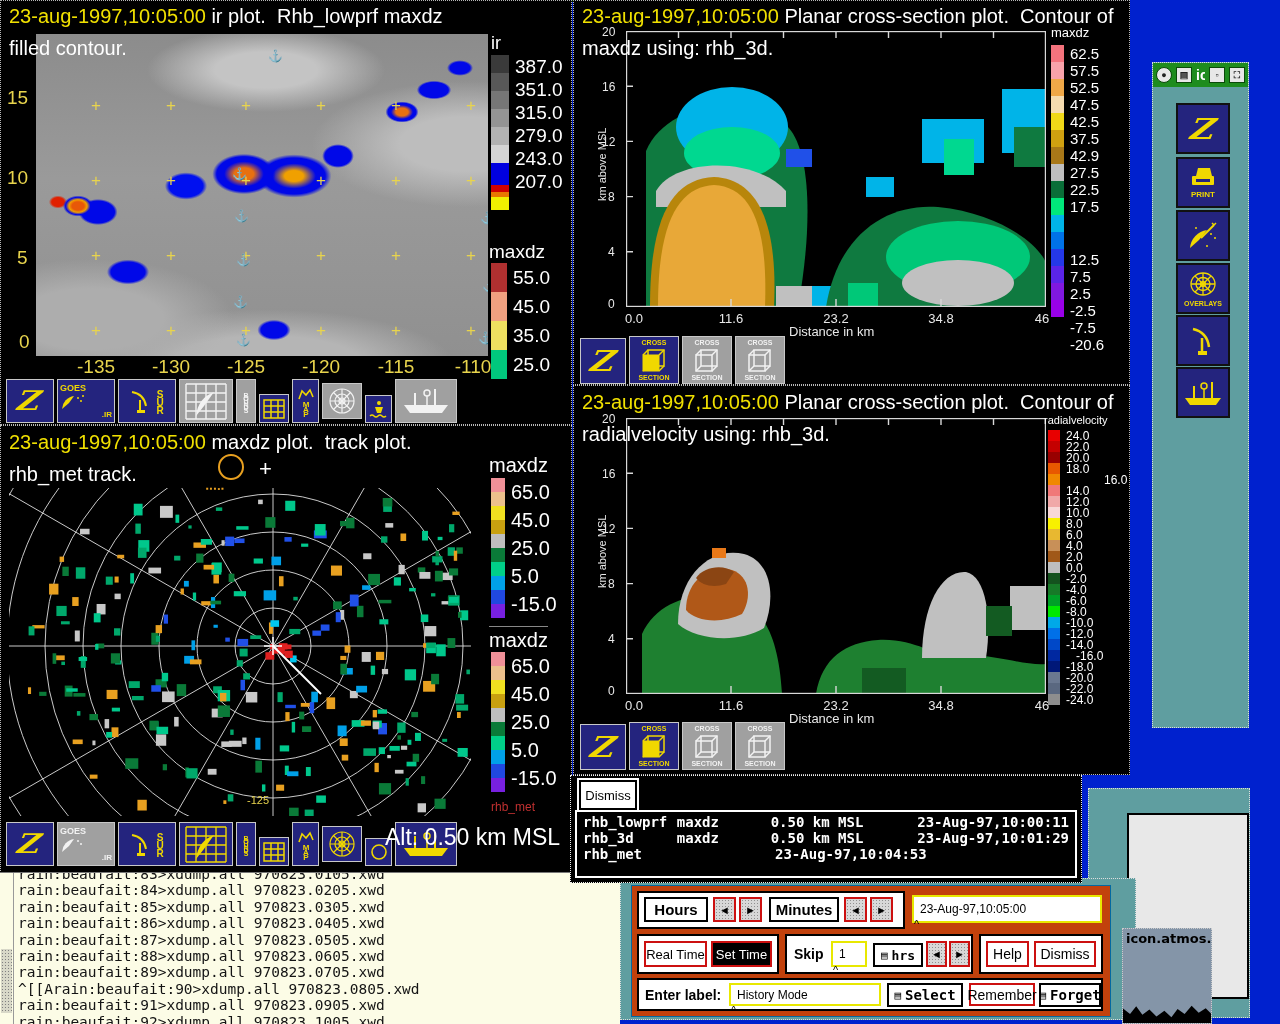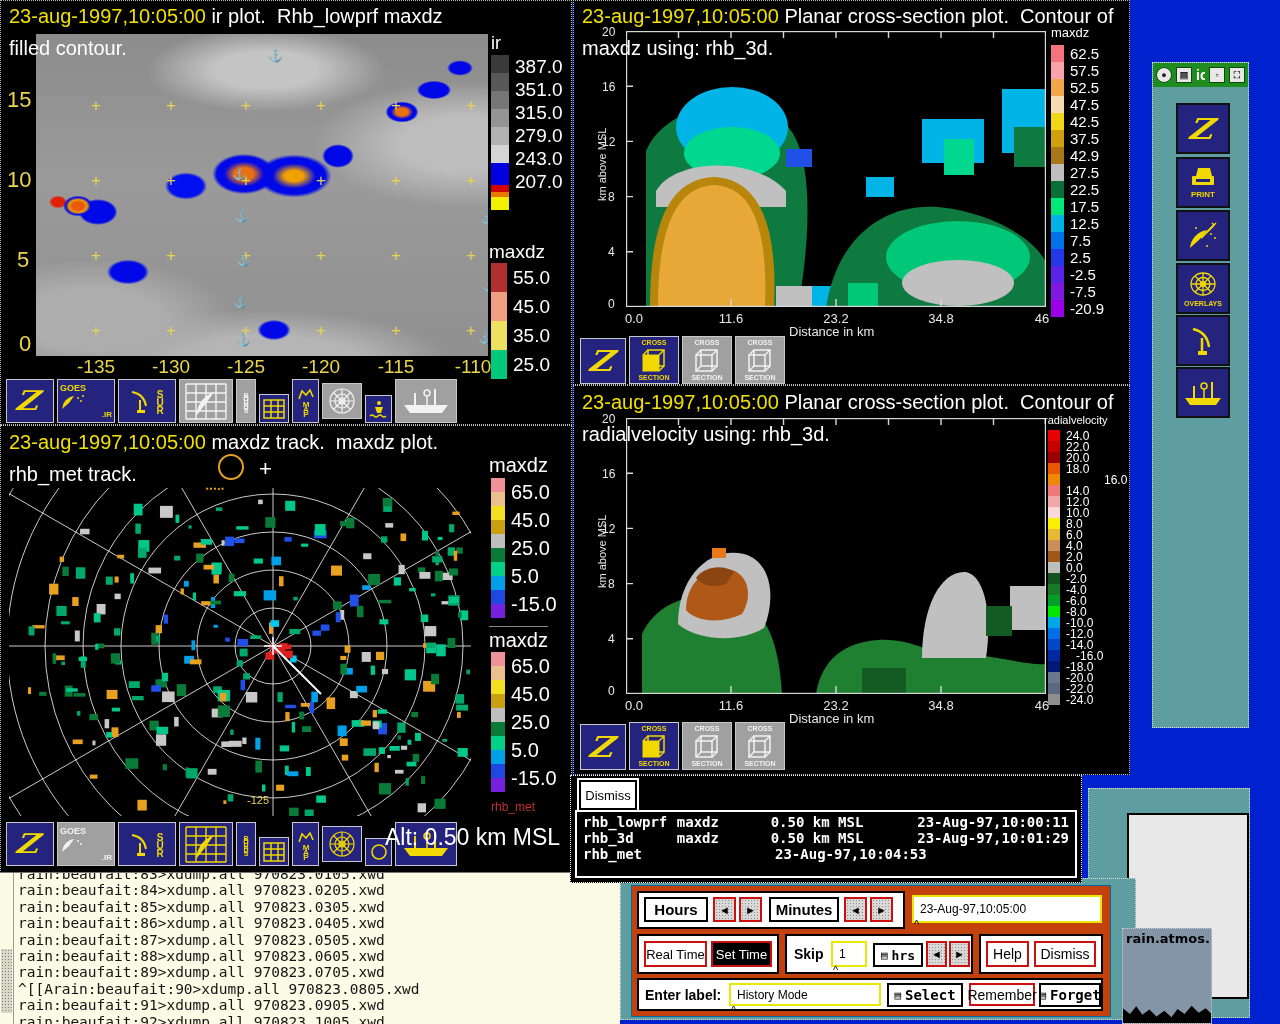--- a/index.html
+++ b/index.html
@@ -2,21 +2,21 @@
 <html><head>
 <meta charset="utf-8">
 <style>
   html,body{margin:0;padding:0}
   body{width:1280px;height:1024px;background:#0021CE;position:relative;overflow:hidden;
        font-family:"Liberation Sans",sans-serif;-webkit-font-smoothing:none}
   .xwin{position:absolute;background:#000;border:1px dotted #B8B8B8;box-sizing:border-box}
   .ttime{color:#F0E000}
   .twhite{color:#FFF}
   .wtitle{position:absolute;font-size:20px;white-space:pre;z-index:6}
-  .ytick{position:absolute;color:#E8D44D;font-size:22px}
+  .ytick{position:absolute;color:#E8D44D;font-size:19px}
   .xtick{position:absolute;color:#E8D44D;font-size:19px;transform:translateX(-50%)}
   
   .cbar{position:absolute;display:flex;color:#FFF}
   .cbarbar div{width:100%}
   .cbarticks div{display:flex;align-items:center;padding-left:6px}
   .cblabel{position:absolute;color:#FFF}
   
   .tbar{position:absolute;display:flex;align-items:flex-end;gap:3px}
   .tbtn{background:#24247E;color:#F0D800;border:1px solid #C8C8C8;box-sizing:border-box;
         position:relative;display:flex;align-items:center;justify-content:center;cursor:pointer}
@@ -249,21 +249,21 @@
           <line x1="14" y1="8" x2="14" y2="20" stroke="currentColor" stroke-width="2"></line>
           <line x1="34" y1="4" x2="34" y2="20" stroke="currentColor" stroke-width="2"></line>
           <circle cx="26" cy="8" r="3" fill="none" stroke="currentColor" stroke-width="1.5"></circle>
           <line x1="26" y1="11" x2="26" y2="20" stroke="currentColor" stroke-width="1.5"></line>
         </svg>
     </div>
   </div>
 </div>
 
 <div class="xwin" id="win-ppi" style="left:0;top:425px;width:572px;height:450px">
-  <div class="wtitle" style="left:8px;top:5px"><span class="ttime">23-aug-1997,10:05:00</span><span class="twhite"> maxdz track.  maxdz plot.</span></div>
+  <div class="wtitle" style="left:8px;top:5px"><span class="ttime">23-aug-1997,10:05:00</span><span class="twhite"> maxdz plot.  track plot.</span></div>
   <div class="wtitle twhite" style="left:8px;top:37px">rhb_met track.</div>
 
   <div style="position:absolute;left:217px;top:28px;width:22px;height:22px;border:2px solid #E8A020;border-radius:50%"></div>
   <div style="position:absolute;left:258px;top:30px;color:#FFF;font-size:22px">+</div>
   <div style="position:absolute;left:205px;top:58px;color:#E8A020;font-size:8px;letter-spacing:1px">▪▪▪•▪</div>
 
   <svg id="ppi" width="462" height="328" viewBox="0 0 462 328" style="position:absolute;left:8px;top:62px">
       <circle cx="264" cy="158" r="38" fill="none" stroke="#E0E0E0" stroke-width="0.9"></circle>
       <circle cx="264" cy="158" r="76" fill="none" stroke="#E0E0E0" stroke-width="0.9"></circle>
       <circle cx="264" cy="158" r="114" fill="none" stroke="#E0E0E0" stroke-width="0.9"></circle>
@@ -736,26 +736,26 @@
         <div style="height: 17px;">62.5</div>
         <div style="height: 17px;">57.5</div>
         <div style="height: 17px;">52.5</div>
         <div style="height: 17px;">47.5</div>
         <div style="height: 17px;">42.5</div>
         <div style="height: 17px;">37.5</div>
         <div style="height: 17px;">42.9</div>
         <div style="height: 17px;">27.5</div>
         <div style="height: 17px;">22.5</div>
         <div style="height: 17px;">17.5</div>
-        <div style="height: 17px;">12.5</div>
+        <div style="height: 17px; margin-top: 36px;">12.5</div>
         <div style="height: 17px;">7.5</div>
         <div style="height: 17px;">2.5</div>
         <div style="height: 17px;">-2.5</div>
         <div style="height: 17px;">-7.5</div>
-        <div style="height: 17px;">-20.9</div>
+        <div style="height: 17px;">-20.6</div>
       </div>
     </div>
 
   <div class="tbar" style="left:6px;top:335px;height:48px">
     <div class="tbtn" style="width:46px;height:46px">
         <span class="zglyph" style="font-size:34px">Z</span>
       </div>
     <div class="tbtn" style="width:50px;height:48px">
       <span class="xslab" style="top:2px">CROSS</span>
       <svg width="26" height="26" viewBox="0 0 26 26">
@@ -1066,15 +1066,15 @@
 </div>
 
 <div id="terminal">
   <div id="tscroll">
       <div id="tthumb"></div>
     </div>
   <div id="tlines"><div>rain:beaufait:83&gt;xdump.all 970823.0105.xwd</div><div>rain:beaufait:84&gt;xdump.all 970823.0205.xwd</div><div>rain:beaufait:85&gt;xdump.all 970823.0305.xwd</div><div>rain:beaufait:86&gt;xdump.all 970823.0405.xwd</div><div>rain:beaufait:87&gt;xdump.all 970823.0505.xwd</div><div>rain:beaufait:88&gt;xdump.all 970823.0605.xwd</div><div>rain:beaufait:89&gt;xdump.all 970823.0705.xwd</div><div>^[[Arain:beaufait:90&gt;xdump.all 970823.0805.xwd</div><div>rain:beaufait:91&gt;xdump.all 970823.0905.xwd</div><div>rain:beaufait:92&gt;xdump.all 970823.1005.xwd</div></div>
 </div>
 
 <div style="position:absolute;left:1122px;top:928px;width:90px;height:96px;background:#8495A8;border:1px dotted #CCC;box-sizing:border-box;z-index:6">
-  <div style="position:absolute;left:3px;top:2px;font-size:13px;font-weight:bold;color:#000;font-family:'DejaVu Sans',sans-serif">rain.atmos.</div>
+  <div style="position:absolute;left:3px;top:2px;font-size:13px;font-weight:bold;color:#000;font-family:'DejaVu Sans',sans-serif">icon.atmos.</div>
   <div style="position:absolute;left:0;bottom:0;width:100%;height:32px;background:#000;clip-path:polygon(0 100%,0 55%,8% 72%,15% 48%,22% 74%,30% 58%,38% 80%,47% 62%,55% 82%,62% 56%,70% 72%,78% 46%,86% 68%,94% 54%,100% 70%,100% 100%)"></div>
 </div>
 
 </body></html>

